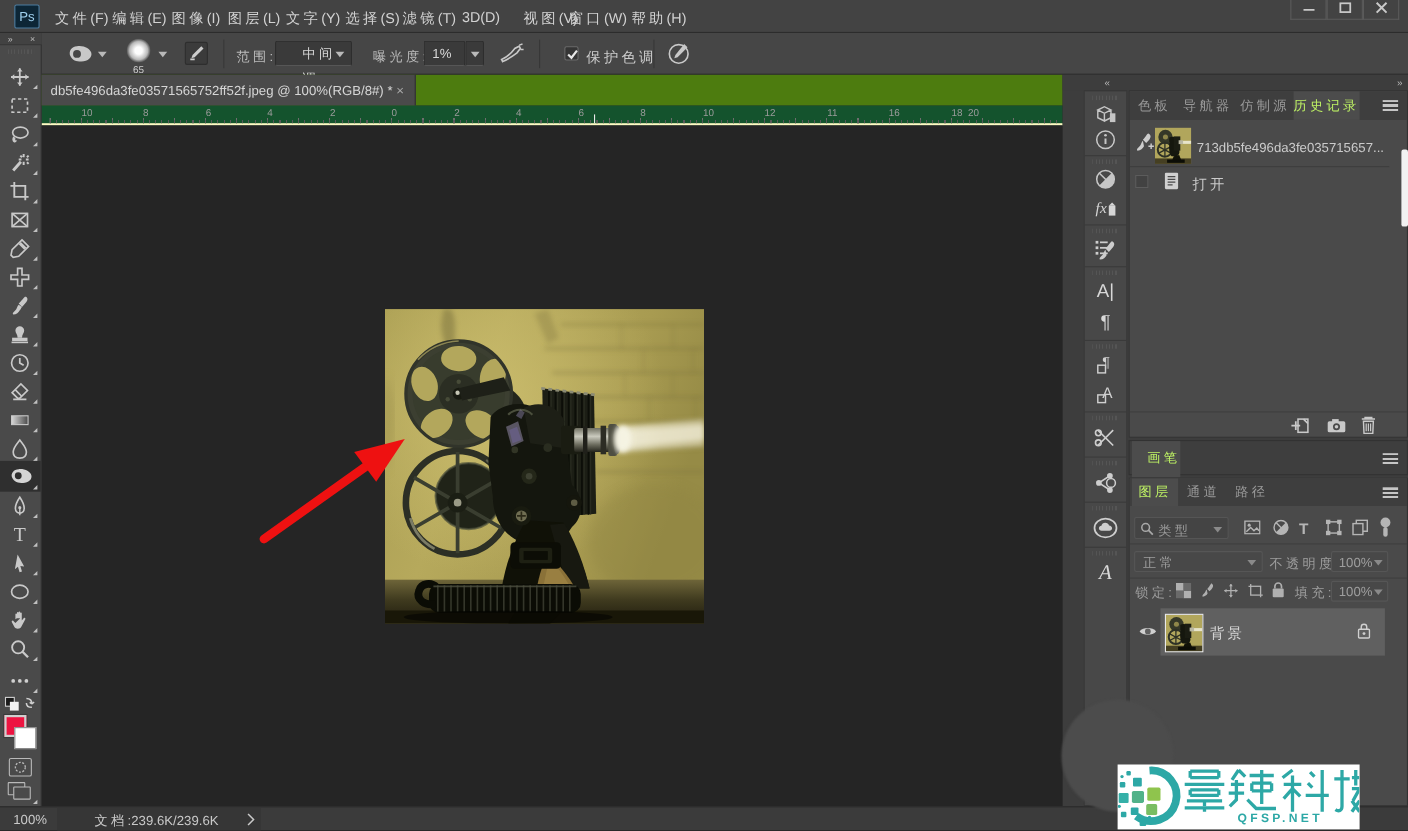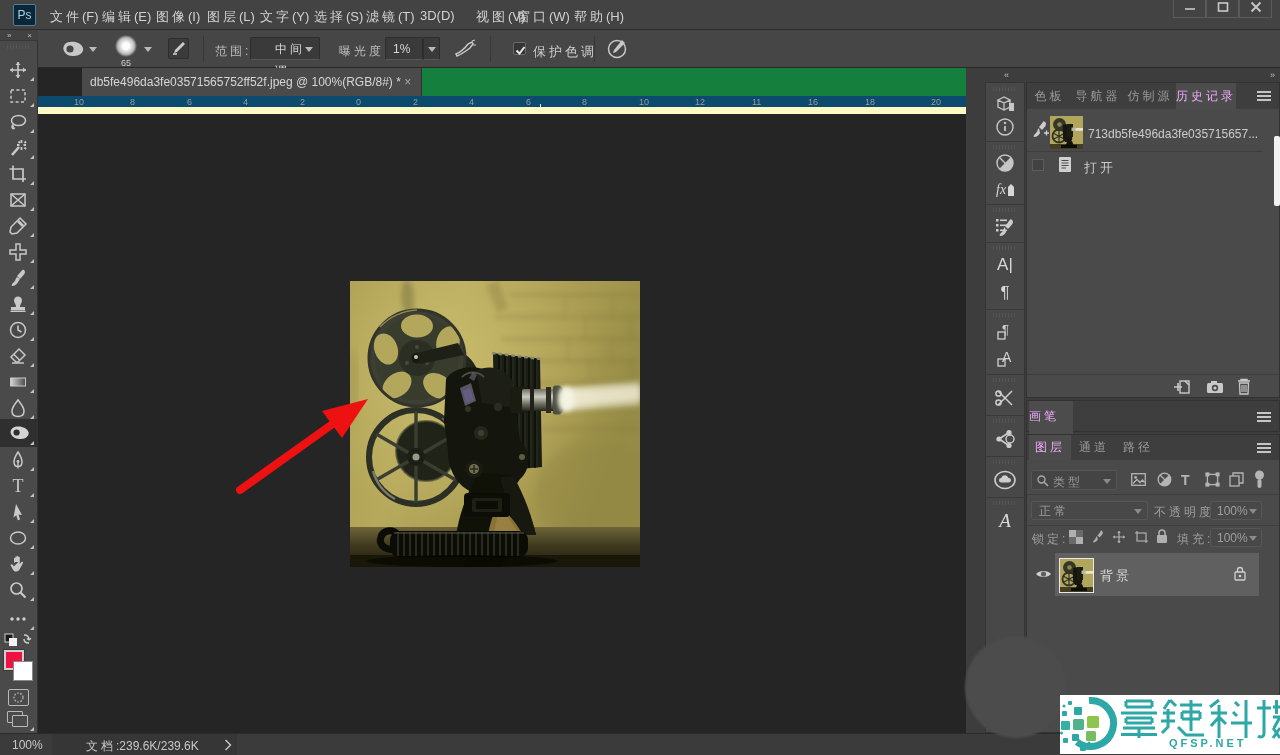--- a/index.html
+++ b/index.html
@@ -19,35 +19,35 @@
   .ddbox { position:absolute; background:#3a3a3a; border:1px solid #2d2d2d; border-bottom-color:#565656; border-radius:2px; color:#d8d8d8; font-size:12px; }
   .vsep { position:absolute; top:6px; width:1px; height:26px; background:#373737; }
   .caret { display:inline-block; width:0; height:0; border-left:4px solid transparent; border-right:4px solid transparent; border-top:5px solid #b9b9b9; }
   
   #toolbar { position:absolute; left:0; top:30px; width:38px; height:703px; background:#4a4a4a; border-right:1px solid #323232; }
   #tbhead { position:absolute; left:0; top:0; width:38px; height:11px; background:#424242; border-bottom:1px solid #383838; color:#bdbdbd; }
   .tool { position:absolute; left:0; width:37px; height:26px; }
   .tool svg { position:absolute; left:8px; top:3px; }
   .tool .fly { position:absolute; right:3px; bottom:2px; width:0; height:0; border-left:4px solid transparent; border-bottom:4px solid #c0c0c0; }
   
-  #tabbar { position:absolute; left:38px; top:68px; width:928px; height:28px; background:#15803d;margin-left:44px; }
+  #tabbar { position:absolute; left:38px; top:68px; width:928px; height:28px; background:#4d7c0f; }
   #doctab { position:absolute; left:0; top:0; height:28px; background:#4a4a4a; border-right:1px solid #303030; color:#d6d6d6; font-size:12px; line-height:28px; padding:0 10px 0 8px; }
-  #ruler { position:absolute; left:38px; top:96px; width:928px; height:18px; background:#0c4a6e; border-bottom:7px solid #fef9c3; overflow:hidden; }
+  #ruler { position:absolute; left:38px; top:96px; width:928px; height:18px; background:#14532d; border-bottom:2px solid #fef9c3; overflow:hidden; }
   #ruler .num { position:absolute; top:1px; font-size:9px; color:#9b9b9b; }
   
   #dockband { position:absolute; left:966px; top:68px; width:314px; height:665px; background:#3d3d3d; }
   #iconstrip { position:absolute; left:985px; top:82px; width:40px; height:651px; background:#484848; border:1px solid #353535; }
   .sicon { position:absolute; left:0; width:38px; text-align:center; color:#c6c6c6; }
   .sgroup { position:absolute; left:0; width:38px; border-top:1px solid #3a3a3a; height:1px; }
   .grip { position:absolute; left:7px; width:24px; height:4px; background:repeating-linear-gradient(90deg,#555 0 1px,transparent 1px 3px); }
   #dockhead { position:absolute; left:966px; top:68px; width:314px; height:14px; background:#3d3d3d; }
   .panel { position:absolute; left:1026px; width:254px; background:#4a4a4a; border:1px solid #323232; }
   .ptabs { position:absolute; left:0; top:0; width:100%; background:#3e3e3e; }
   .ptab { position:absolute; top:0; font-size:12px; color:#999; text-align:center; }
-  .ptab.on { background:#4c4c4c; color:#f0abfc; }
+  .ptab.on { background:#4c4c4c; color:#bef264; }
   .menuico { position:absolute; right:8px; width:14px; height:10px; background:repeating-linear-gradient(#c6c6c6 0 2px,transparent 2px 4px); }
 </style>
 </head>
 <body>
 
 <div id="menubar">
   <div id="pslogo">Ps</div>
   <div class="item" style="left:50px"><span class="cjk">文件</span>(F)</div>
   <div class="item" style="left:102px"><span class="cjk">编辑</span>(E)</div>
   <div class="item" style="left:156px"><span class="cjk">图像</span>(I)</div>
@@ -346,21 +346,21 @@
     <div class="num" style="left:318px">0</div>
   <div class="num" style="left:375px">2</div>
     <div class="num" style="left:431px">4</div>
   <div class="num" style="left:488px">6</div>
     <div class="num" style="left:544px">8</div>
   <div class="num" style="left:601px">10</div>
     <div class="num" style="left:657px">12</div>
   <div class="num" style="left:714px">11</div>
     <div class="num" style="left:770px">16</div>
   <div class="num" style="left:827px">18</div>
-    <div class="num" style="left:893px">20</div>
+    <div class="num" style="left:842px">20</div>
   <div class="abs" style="left:502px;top:8px;width:1px;height:10px;background:#e8e8e8"></div>
 </div>
 
 <div id="paste" class="abs" style="left:38px;top:114px;width:928px;height:619px;background:#252525"></div>
 
 <svg class="abs" style="left:350px;top:281px" width="290" height="286" viewBox="0 0 290 286">
   <defs>
     <linearGradient id="bgkh" x1="0" y1="0" x2="1" y2="0.35">
       <stop offset="0" stop-color="#a99d52"></stop>
       <stop offset="0.35" stop-color="#b6a95c"></stop>
@@ -653,21 +653,21 @@
       <circle cx="9" cy="8" r="1.6" fill="#c9c9c9"></circle>
     </svg>
   <svg class="abs" style="left:210px;top:295px" width="14" height="17" viewBox="0 0 14 17">
       <path d="M1 3 H13 M4 3 V1.5 H10 V3" stroke="#c9c9c9" stroke-width="1.4" fill="none"></path>
       <path d="M2.5 5 H11.5 L11 16 H3 Z" fill="none" stroke="#c9c9c9" stroke-width="1.3"></path>
       <path d="M5 7 V14 M7 7 V14 M9 7 V14" stroke="#c9c9c9" stroke-width="1.1"></path>
     </svg>
 </div>
 
 <div class="panel" id="pbrush" style="top:400px;height:32px;background:#3e3e3e">
-  <div class="ptab on" style="left:2px;width:44px;height:42px;line-height:31px;text-align:left"><span class="cjk">画笔</span></div>
+  <div class="ptab on" style="left:2px;width:44px;height:42px;line-height:31px;text-align:right"><span class="cjk">画笔</span></div>
   <div class="menuico" style="top:11px"></div>
 </div>
 
 <div class="panel" id="players" style="top:434px;height:299px">
   <div class="ptabs" style="height:25px">
     <div class="ptab on" style="left:2px;width:42px;line-height:25px;height:25px"><span class="cjk">图层</span></div>
     <div class="ptab" style="left:46px;width:42px;line-height:25px"><span class="cjk">通道</span></div>
     <div class="ptab" style="left:90px;width:42px;line-height:25px"><span class="cjk">路径</span></div>
     <div class="menuico" style="top:8px"></div>
   </div>
@@ -775,21 +775,21 @@
   <div class="abs" style="left:52px;top:0;width:185px;height:22px;background:#363636"></div>
   <span class="abs" style="left:12px;top:4px;font-size:12px;color:#c9c9c9">100%</span>
   <span class="abs" style="left:86px;top:4px;font-size:12px;color:#c9c9c9"><span class="cjk">文档</span>:239.6K/239.6K</span>
   <svg class="abs" style="left:224px;top:5px" width="8" height="12" viewBox="0 0 8 12">
       <path d="M1.5 1 L6.5 6 L1.5 11" stroke="#c9c9c9" stroke-width="1.4" fill="none"></path>
     </svg>
 </div>
 
 <div class="abs" style="left:965px;top:636px;width:102px;height:102px;border-radius:50%;background:#4c4c4c;filter:blur(1px)"></div>
 
-<div class="abs" style="left:1060px;top:695px;width:220px;height:59px;background:#ffffff;overflow:hidden">
+<div class="abs" style="left:1016px;top:695px;width:220px;height:59px;background:#ffffff;overflow:hidden">
   <svg class="abs" style="left:0;top:0" width="220" height="59" viewBox="0 0 220 59">
 
     <g fill="none" stroke="#2da8a6" stroke-width="7">
       <path d="M29 5.5 A 23 23 0 1 1 17 47"></path>
     </g>
 
     <g>
       <rect x="14" y="12" width="8" height="8" rx="1" fill="#2da8a6"></rect>
       <rect x="2" y="16" width="5" height="5" rx="1" fill="#2da8a6"></rect>
       <rect x="1" y="26" width="9" height="9" rx="1" fill="#35b0a8"></rect>

